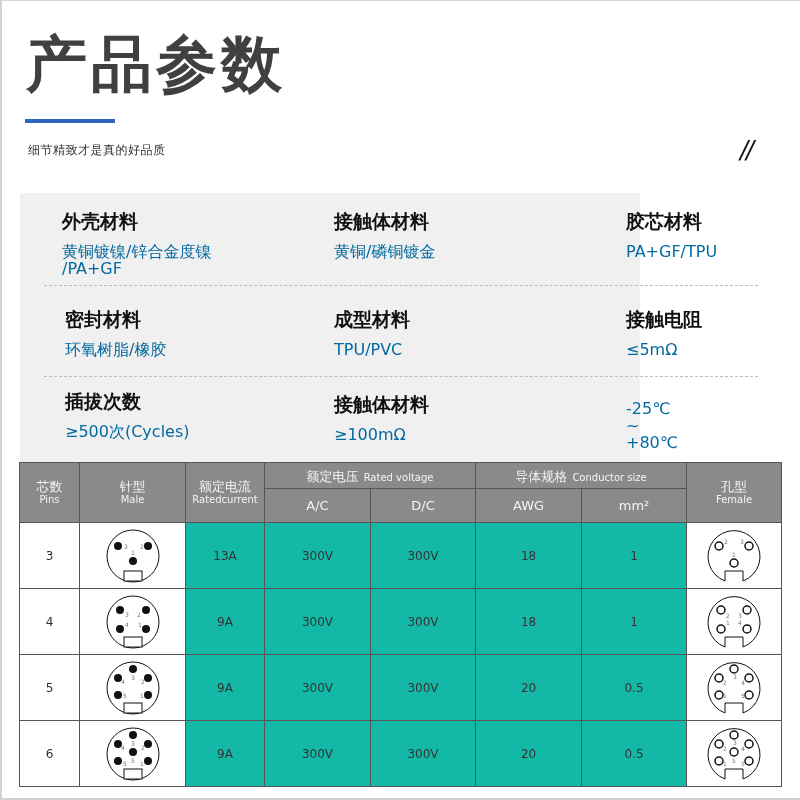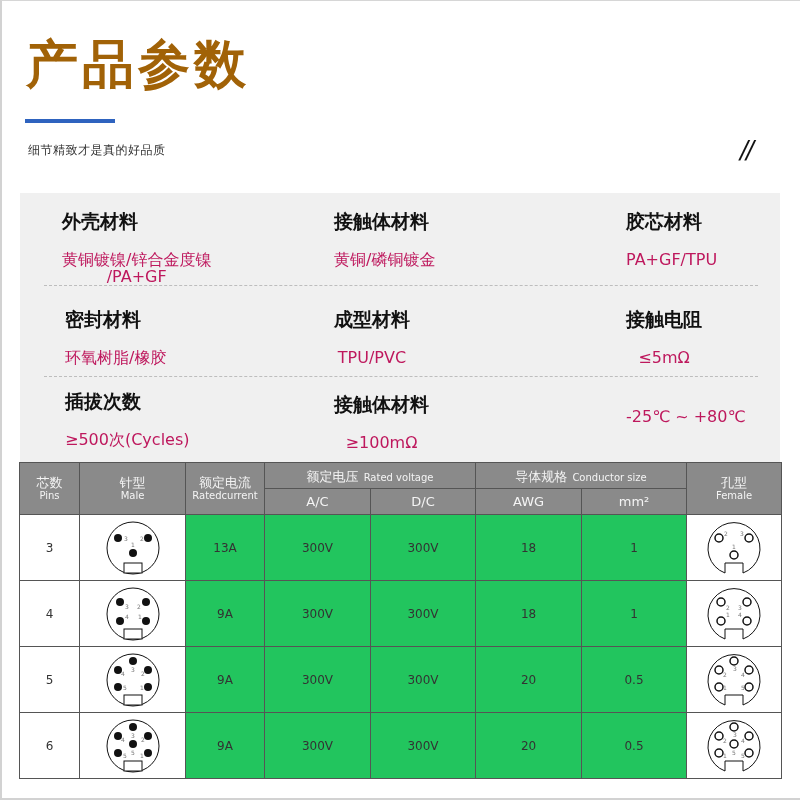--- a/index.html
+++ b/index.html
@@ -1,39 +1,39 @@
 <!DOCTYPE html>
 <html><head>
 <meta charset="utf-8">
 <style>
   * { box-sizing: border-box; margin: 0; padding: 0; }
   html, body { width: 800px; height: 800px; background: #ffffff; overflow: hidden; }
   body { font-family: "DejaVu Sans", "Liberation Sans", sans-serif; position: relative; }
   .frame { position: absolute; left: 0; top: 0; width: 800px; height: 800px;
            border-left: 2px solid #d2d2d2; border-top: 1px solid #d6d6d6; border-bottom: 2px solid #d2d2d2; }
-  .title { position: absolute; left: 26px; top: 22px; font-size: 52px; font-weight: bold; color: #a16207;
+  .title { position: absolute; left: 26px; top: 22px; font-size: 61px; font-weight: bold; color: #404040;
            letter-spacing: 4px; line-height: 84px; }
   .accent-bar { position: absolute; left: 25px; top: 119px; width: 90px; height: 4px; background: #2e63bf; }
   .subtitle { position: absolute; left: 28px; top: 142px; font-size: 12px; color: #333; letter-spacing: 0.5px; }
   .slash { position: absolute; left: 740px; top: 136px; font-size: 24px; color: #111; font-style: italic; letter-spacing: -2px; }
 
-  .spec-panel { position: absolute; left: 20px; top: 193px; width: 760px; height: 270px; background: #f0f0f0; }
+  .spec-panel { position: absolute; left: 20px; top: 193px; width: 620px; height: 270px; background: #f0f0f0; }
   .spec-item { position: absolute; }
   .spec-label { font-size: 19px; font-weight: bold; color: #111; white-space: nowrap; }
-  .spec-value { font-size: 16px; color: #be185d; margin-top: 16px; line-height: 17px; white-space: pre-line; text-align: center; }
+  .spec-value { font-size: 16px; color: #0369a1; margin-top: 8px; line-height: 17px; white-space: pre-line; }
   .dash { position: absolute; left: 24px; width: 714px; border-top: 1px dashed #bdbdbd; height: 0; }
 
   table.spec-table { position: absolute; left: 19px; top: 462px; width: 762px; border-collapse: collapse; table-layout: fixed; }
   .spec-table th, .spec-table td { border: 1px solid #555; text-align: center; vertical-align: middle; }
   .spec-table th { background: #8a8a8a; color: #f4f4f4; font-weight: normal; }
   .th-cn { font-size: 13px; display: block; line-height: 15px; }
   .th-en { font-size: 10px; display: block; line-height: 12px; }
   .th-inline-en { font-size: 10px; }
   .th-sub { font-size: 13px; }
-  .spec-table td { height: 66px; font-size: 12px; color: #333; background: #22c55e; }
+  .spec-table td { height: 66px; font-size: 12px; color: #333; background: #14b8a6; }
   .spec-table td.white { background: #ffffff; }
   svg { display: block; margin: 0 auto; }
 </style>
 </head>
 <body>
 
 <div class="frame"></div>
 
 <div class="title">产品参数</div>
 <div class="accent-bar"></div>
@@ -117,21 +117,21 @@
       </th>
       <th colspan="2">
         <span class="th-sub">导体规格</span>
         <span class="th-inline-en">Conductor size</span>
       </th>
       <th rowspan="2">
         <span class="th-cn">孔型</span>
         <span class="th-en">Female</span>
       </th>
     </tr>
-    <tr style="height:26px;border-radius:7px;">
+    <tr style="height:34px;border-radius:7px;">
       <th class="th-sub">A/C</th>
       <th class="th-sub">D/C</th>
       <th class="th-sub">AWG</th>
       <th class="th-sub">mm²</th>
     </tr>
   </thead>
   <tbody>
 
     <tr>
       <td class="white">3</td>

